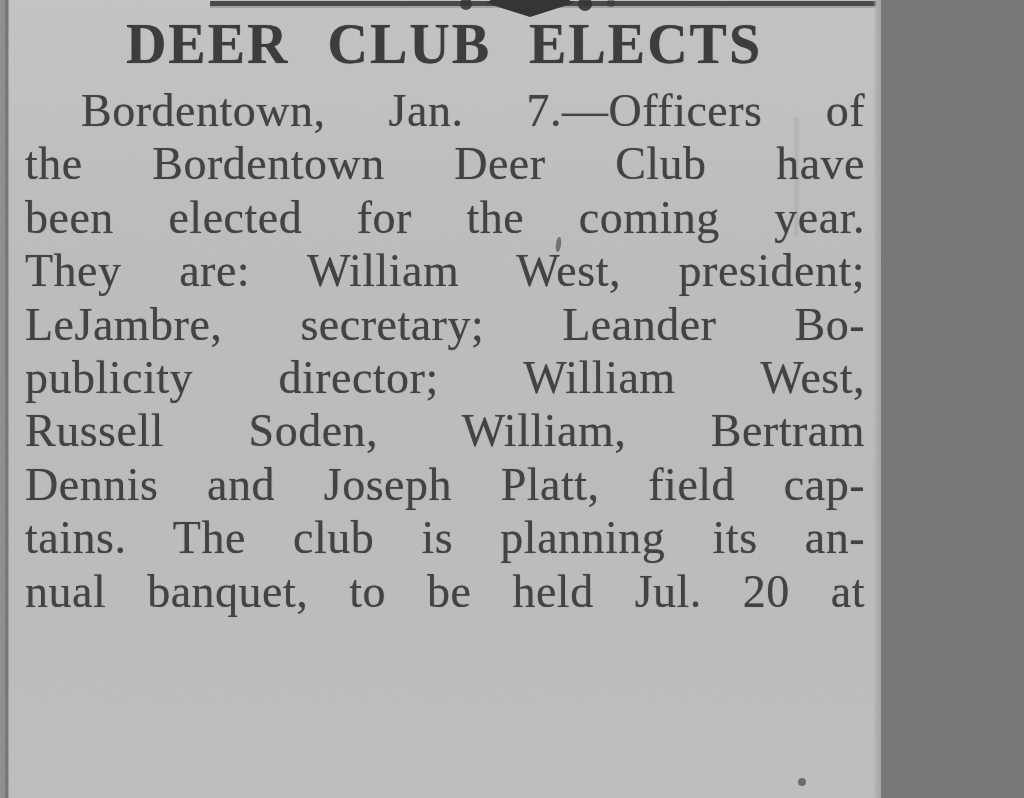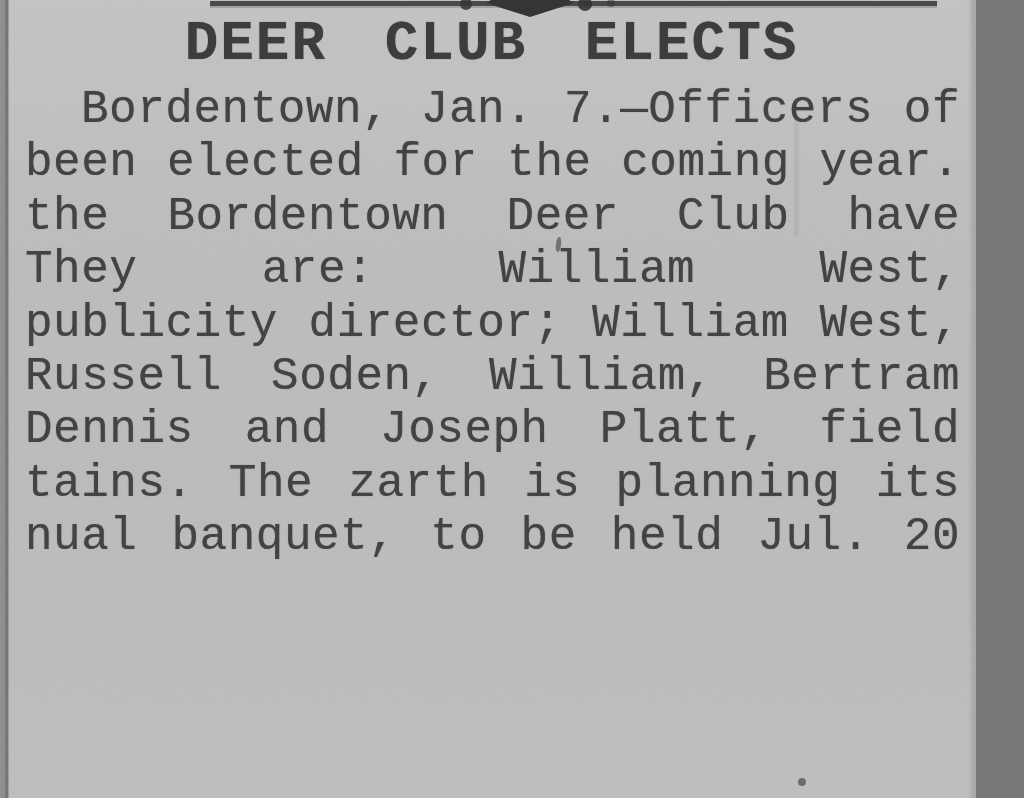--- a/index.html
+++ b/index.html
@@ -1,22 +1,22 @@
 <!DOCTYPE html>
 <html><head>
 <meta charset="utf-8">
 <style>
   html, body { margin: 0; padding: 0; background: #777; }
   .page {
     position: relative;
-    width: 976px;
+    width: 881px;
     height: 798px;
     overflow: hidden;
     background: linear-gradient(180deg, #d3d3d3 0%, #cbcbcb 25%, #c7c7c7 60%, #cccccc 100%);
-    font-family: Liberation Mono, monospace;
+    font-family: Liberation Serif, serif;
   }
   .grain {
     position: absolute;
     left: 0; top: 0;
     z-index: 6;
     pointer-events: none;
   }
   .edge-left {
     position: absolute;
     left: 0; top: 0; bottom: 0;
@@ -114,27 +114,28 @@
   <div class="edge-left"></div>
   <div class="edge-right"></div>
   <div class="crease"></div>
   <div class="speck s1"></div>
   <div class="speck s2"></div>
 
   <h1 class="headline">DEER CLUB ELECTS</h1>
 
   <div class="article-body">
     <div class="line first">Bordentown, Jan. 7.—Officers of</div>
+    <div class="line">the Bordentown Deer Club have</div>
     <div class="line">been elected for the coming year.</div>
-    <div class="line">the Bordentown Deer Club have</div>
     <div class="line">They are: William West, president;</div>
+    <div class="line">LeJambre, secretary; Leander Bo-</div>
     <div class="line">publicity director; William West,</div>
     <div class="line">Russell Soden, William, Bertram</div>
     <div class="line">Dennis and Joseph Platt, field cap-</div>
-    <div class="line">tains.  The zarth is planning its an-</div>
+    <div class="line">tains.  The club is planning its an-</div>
     <div class="line">nual banquet, to be held Jul. 20 at</div>
   </div>
 
   <svg class="grain" width="1024" height="798" aria-hidden="true">
     <filter id="grainB" x="0" y="0" width="100%" height="100%">
       <feTurbulence type="fractalNoise" baseFrequency="0.8" numOctaves="2" seed="3" stitchTiles="stitch"></feTurbulence>
       <feColorMatrix type="matrix" values="0 0 0 0 0  0 0 0 0 0  0 0 0 0 0  0.85 0.85 0.85 0 0"></feColorMatrix>
     </filter>
     <filter id="grainW" x="0" y="0" width="100%" height="100%">
       <feTurbulence type="fractalNoise" baseFrequency="0.8" numOctaves="2" seed="8" stitchTiles="stitch"></feTurbulence>

